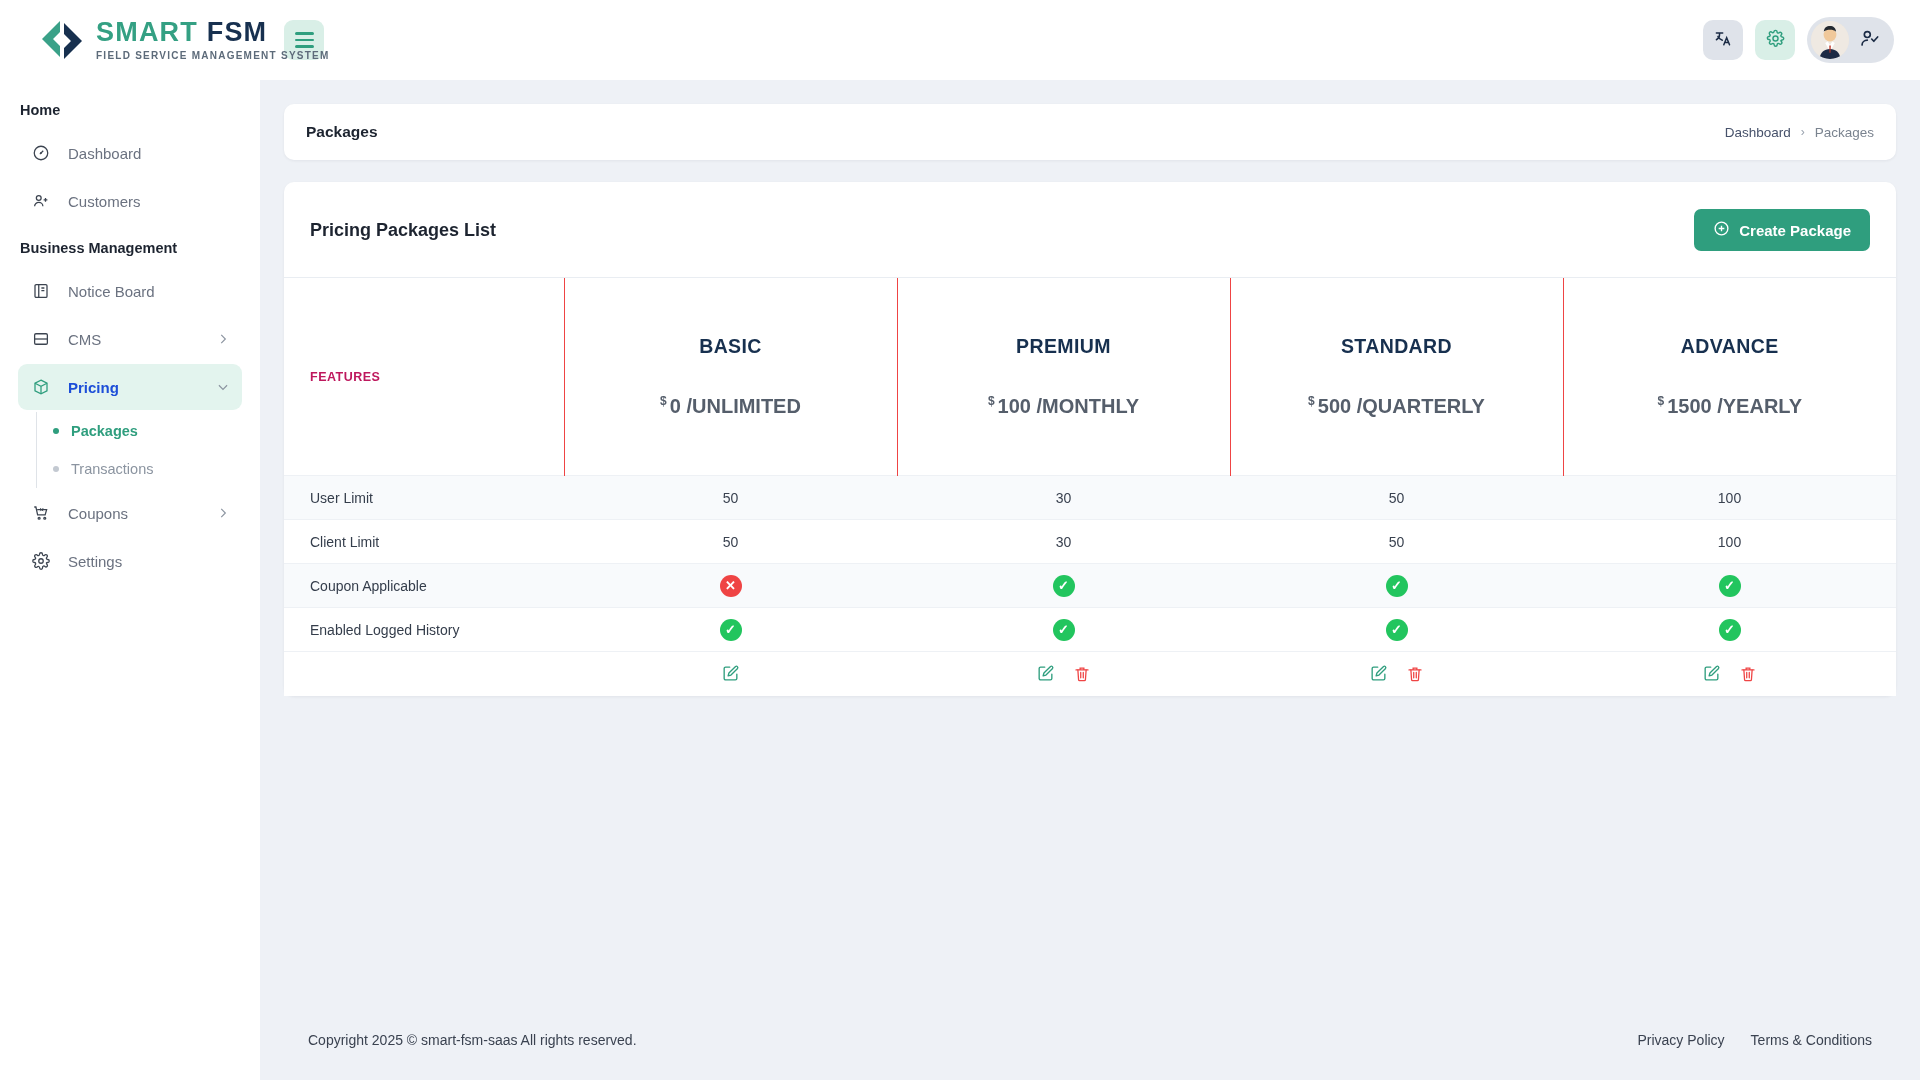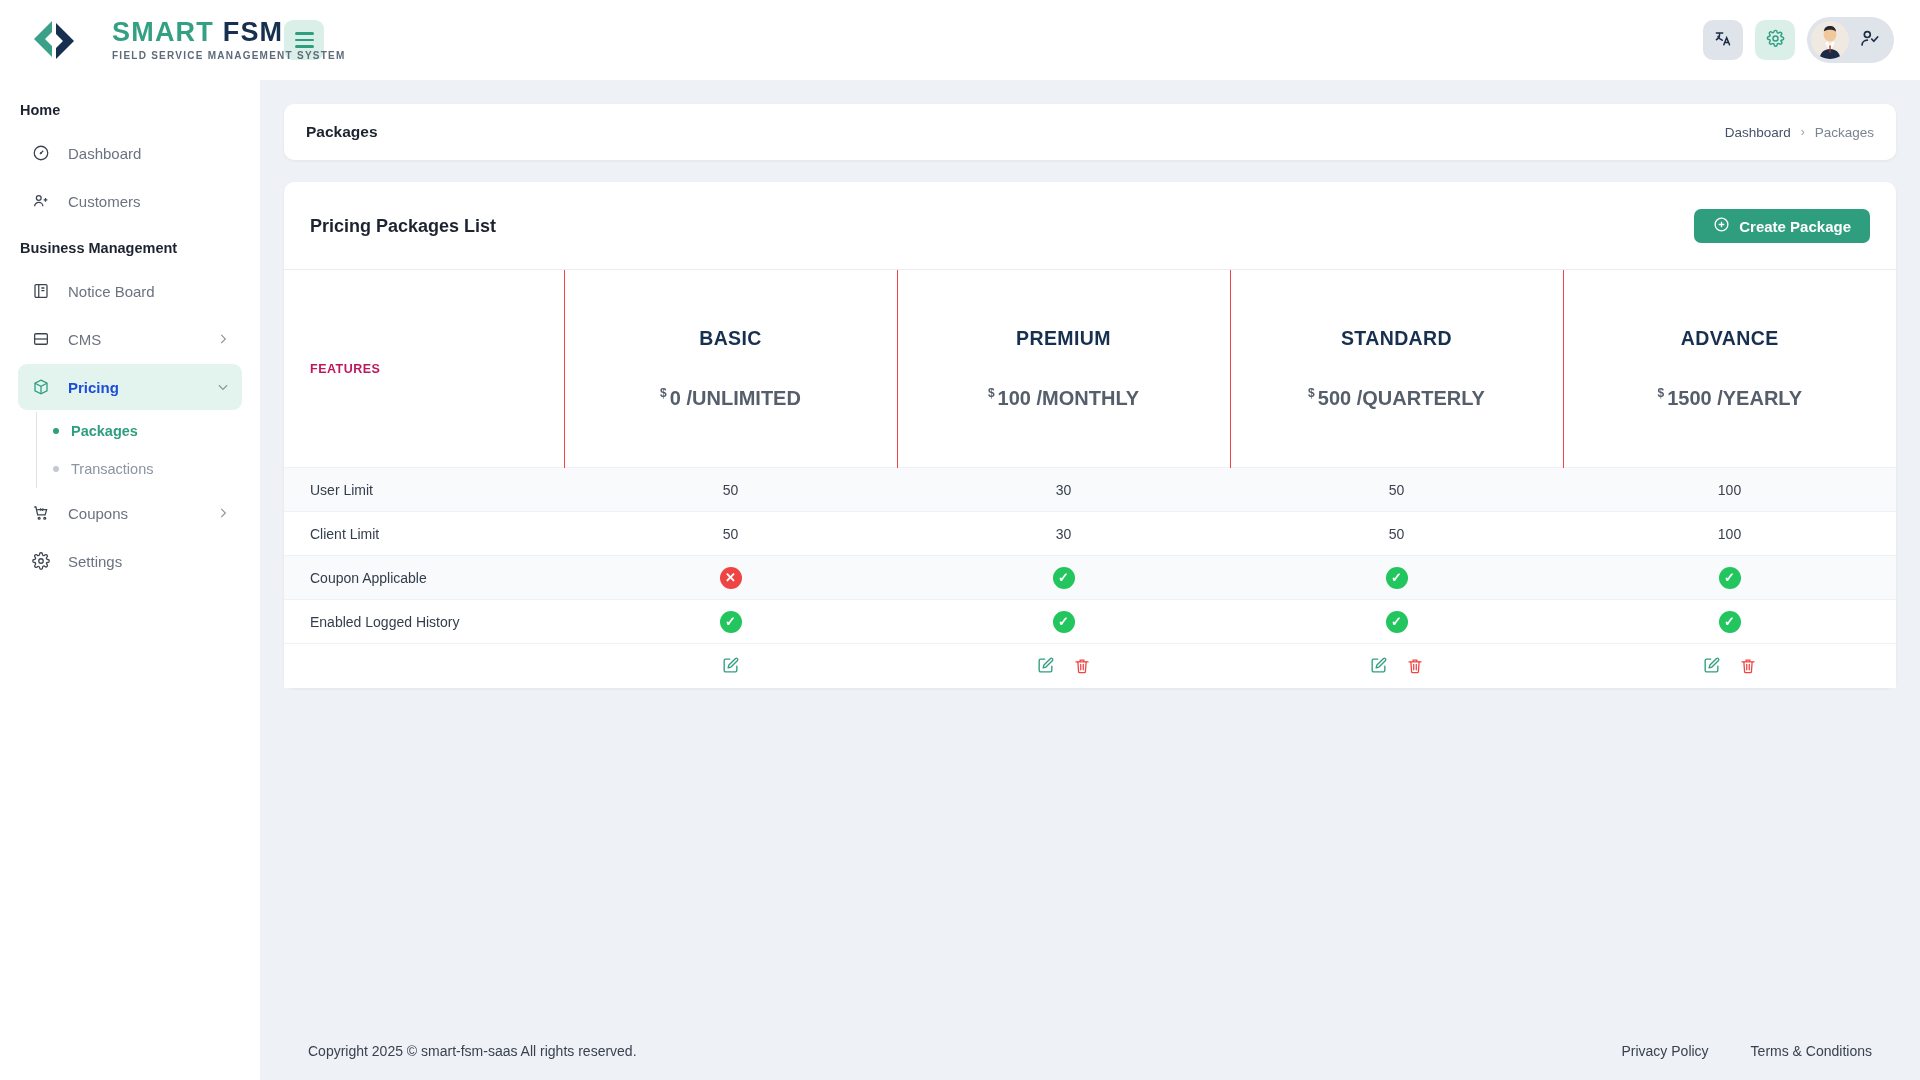--- a/index.html
+++ b/index.html
@@ -9,21 +9,21 @@
     background: #eef1f6;
     overflow: hidden;
   }
   .app { position: relative; width: 1920px; height: 1080px; display: flex; }
 
   
   .sidebar {
     width: 260px; height: 1080px; background: #ffffff;
     flex: 0 0 260px; padding-top: 0; position: relative; z-index: 5;
   }
-  .logo-wrap { height: 80px; display: flex; align-items: center; padding-left: 26px; gap: 24px; }
+  .logo-wrap { height: 80px; display: flex; align-items: center; padding-left: 34px; }
   .logo-mark { width: 56px; height: 42px; position: relative; flex: 0 0 56px; }
   .logo-text { margin-left: 6px; }
   .logo-title {
     font-size: 27px; font-weight: 700; letter-spacing: 1.2px; line-height: 1;
   }
   .logo-title .g { color: #34a083; }
   .logo-title .d { color: #17304f; }
   .logo-sub {
     font-size: 10px; letter-spacing: 1.25px; color: #5d6b7a;
     margin-top: 4px; font-weight: 600; white-space: nowrap;
@@ -104,21 +104,21 @@
   .crumbs .cur { color: #7a838f; }
 
   .table-card { padding: 0 0 0 0; }
   .card-head {
     display: flex; align-items: center; justify-content: space-between;
     padding: 27px 26px 26px 26px;
   }
   .card-title { font-size: 18px; font-weight: 700; color: #1d2430; }
   .btn-primary {
     background: #2f9e7e; color: #fff; border: none; border-radius: 7px;
-    height: 34px; padding: 0 19px; display: flex; align-items: center; gap: 9px;
+    height: 42px; padding: 0 19px; display: flex; align-items: center; gap: 9px;
     font-size: 15px; font-weight: 600; cursor: pointer;
     font-family: "Liberation Sans", sans-serif;
   }
 
   table.pricing { width: 100%; border-collapse: collapse; table-layout: fixed; }
   table.pricing thead th { border-top: 1px solid #e9edf2; }
   .th-feature {
     width: 280px; text-align: left; padding-left: 26px;
     font-size: 12.5px; font-weight: 700; color: #be185d;
     letter-spacing: .5px; vertical-align: middle;
@@ -149,25 +149,25 @@
   }
   .mark.yes { background: #22c55e; }
   .mark.no  { background: #ef4444; }
   tr.actions td { height: 52px; background: #fff !important; }
   .act-wrap { display: flex; align-items: center; justify-content: center; gap: 18px; }
   .act { cursor: pointer; display: flex; }
   .act.edit { color: #2f9e7e; }
   .act.del  { color: #ef4444; }
 
   .footer {
-    position: absolute; left: 0; right: 0; bottom: 1px; height: 56px;
+    position: absolute; left: 0; right: 0; bottom: 12px; height: 56px;
     display: flex; align-items: center; justify-content: space-between;
     padding: 0 48px 0 48px; font-size: 14px; color: #3a4250; background: #eef1f6;
   }
-  .footer-links { display: flex; gap: 42px; }
+  .footer-links { display: flex; gap: 26px; }
   .footer-links span { cursor: pointer; color: #3a4250; }
 </style>
 </head>
 <body>
 
 <div class="app">
 
   <aside class="sidebar">
 
     <div class="logo-wrap">

